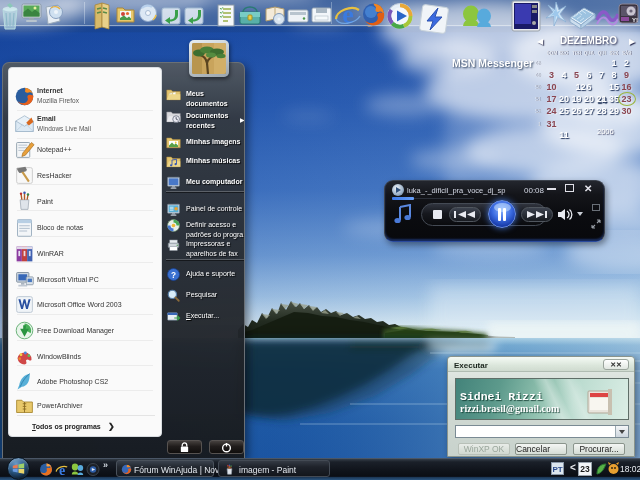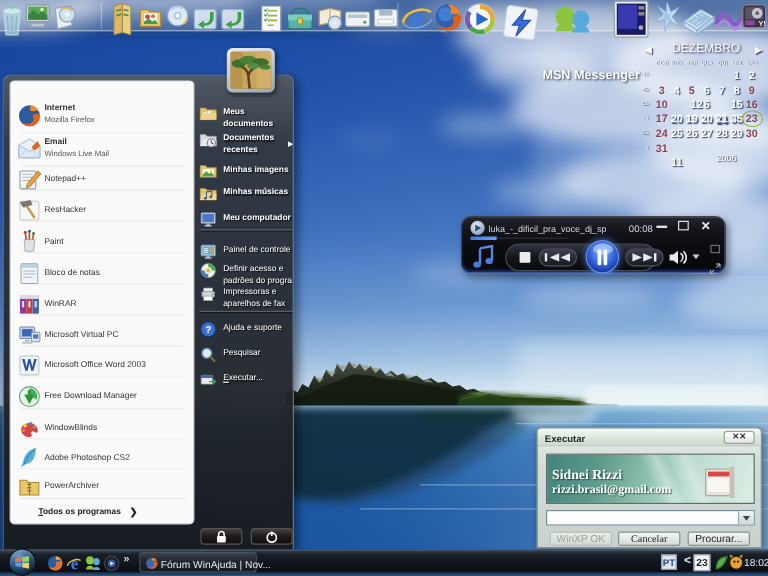--- a/index.html
+++ b/index.html
@@ -30,21 +30,21 @@
 #avatar .pic { width:100%; height:100%; border-radius:2px;
   background:linear-gradient(135deg,#caa25c 0%,#b8924e 40%,#8a7a3e 70%,#6a6a34 100%); position:relative; overflow:hidden; }
 .sbtn { position:absolute; width:35px; height:14px; border-radius:3px;
   background:linear-gradient(180deg,#45403e 0%,#211d1c 45%,#100e0d 100%); border:1px solid #565250;
   color:#fff; text-align:center; font-size:9px; line-height:13px; }
 
 #cal { position:absolute; left:530px; top:33px; width:110px; color:#fff; }
 .cd { position:absolute; width:13px; text-align:center; font-size:9px; font-weight:bold; color:#fff; text-shadow:1px 1px 1px rgba(20,40,80,0.9); }
 .cr { color:#8a4550; text-shadow:1px 1px 1px rgba(255,255,255,0.4); }
 
-#wmp { position:absolute; left:384px; top:180px; width:221px; height:48px;
+#wmp { position:absolute; left:384px; top:180px; width:221px; height:62px;
   background:linear-gradient(180deg,#23262e 0%,#14151a 22%,#0b0c10 55%,#08090c 100%);
   border-radius:9px; border:1px solid #3c424c; border-bottom-color:#2a4a9e; box-shadow:2px 3px 6px rgba(0,0,0,0.4), inset 0 -2px 2px rgba(46,90,200,0.45); }
 
 #run { position:absolute; left:447px; top:356px; width:188px; height:101px;
   background:linear-gradient(180deg,#eaf0ec 0%,#d4dcd6 30%,#c8d2cc 100%);
   border:1px solid #8a948c; border-radius:4px 4px 0 0; box-shadow:2px 2px 6px rgba(0,0,0,0.35);padding-left:44px; }
 
 #tbar { position:absolute; left:0; top:458px; width:640px; height:22px;
   background:linear-gradient(180deg,#3d4752 0%,#1a2029 18%,#10141b 55%,#0b0e14 82%,#1d3a5e 100%); }
 </style>
@@ -424,21 +424,21 @@
     <ellipse cx="19" cy="12" rx="5" ry="2.6" fill="#558c40"></ellipse>
     <ellipse cx="29" cy="13" rx="4.5" ry="2.2" fill="#4a8038"></ellipse>
   </svg>
 </div>
   </div>
 
 <div class="abs" style="left:452px; top:57px; font-size:10.5px; font-weight:bold; color:#fff; text-shadow:1px 1px 2px rgba(10,30,60,0.85);">MSN<span style="display:inline-block;width:3px;"></span>Messenger</div>
 
 <div id="cal">
   <div class="abs" style="left:7px; top:4px; font-size:8px; color:#fff; text-shadow:1px 1px 1px rgba(0,0,40,0.8);">◀</div>
-  <div class="abs" style="left:14px; top:2px; width:89px; text-align:center; font-size:10px; font-weight:normal; color:#fff; text-shadow:1px 1px 2px rgba(0,0,40,0.85); white-space:nowrap;">DEZEMBRO</div>
+  <div class="abs" style="left:14px; top:2px; width:89px; text-align:center; font-size:10px; font-weight:bold; color:#fff; text-shadow:1px 1px 2px rgba(0,0,40,0.85); white-space:nowrap;">DEZEMBRO</div>
   <div class="abs" style="left:99px; top:4px; font-size:8px; color:#fff; text-shadow:1px 1px 1px rgba(0,0,40,0.8);">▶</div>
   <div class="abs" style="left:13.5px; top:16.5px; width:16px; text-align:center; font-size:5px; font-weight:bold; color:#f0f4fa; text-shadow:0.5px 0.5px 0 rgba(0,0,40,0.7); white-space:nowrap; transform:scale(0.9); transform-origin:center;">DOM</div>
   <div class="abs" style="left:26px; top:16.5px; width:16px; text-align:center; font-size:5px; font-weight:bold; color:#f0f4fa; text-shadow:0.5px 0.5px 0 rgba(0,0,40,0.7); white-space:nowrap; transform:scale(0.9); transform-origin:center;">SEG</div>
   <div class="abs" style="left:38.5px; top:16.5px; width:16px; text-align:center; font-size:5px; font-weight:bold; color:#f0f4fa; text-shadow:0.5px 0.5px 0 rgba(0,0,40,0.7); white-space:nowrap; transform:scale(0.9); transform-origin:center;">TER</div>
   <div class="abs" style="left:51px; top:16.5px; width:16px; text-align:center; font-size:5px; font-weight:bold; color:#f0f4fa; text-shadow:0.5px 0.5px 0 rgba(0,0,40,0.7); white-space:nowrap; transform:scale(0.9); transform-origin:center;">QUA</div>
   <div class="abs" style="left:63.5px; top:16.5px; width:16px; text-align:center; font-size:5px; font-weight:bold; color:#f0f4fa; text-shadow:0.5px 0.5px 0 rgba(0,0,40,0.7); white-space:nowrap; transform:scale(0.9); transform-origin:center;">QUI</div>
   <div class="abs" style="left:76px; top:16.5px; width:16px; text-align:center; font-size:5px; font-weight:bold; color:#f0f4fa; text-shadow:0.5px 0.5px 0 rgba(0,0,40,0.7); white-space:nowrap; transform:scale(0.9); transform-origin:center;">SEX</div>
   <div class="abs" style="left:88.5px; top:16.5px; width:16px; text-align:center; font-size:5px; font-weight:bold; color:#f0f4fa; text-shadow:0.5px 0.5px 0 rgba(0,0,40,0.7); white-space:nowrap; transform:scale(0.9); transform-origin:center;">SÁB</div>
   <div class="abs" style="left:1px; top:26.5px; width:10px; text-align:right; font-size:6px; color:#e8eef6; text-shadow:0.5px 0.5px 0 rgba(0,0,40,0.6); transform:scale(0.85); transform-origin:right;">48</div>
   <div class="cd" style="left:77.5px; top:24.5px;">1</div>
@@ -526,37 +526,37 @@
     </svg>
 </div>
 
 <div id="run">
   <div class="abs" style="left:0; top:0; width:100%; height:15px; background:linear-gradient(180deg,#f5faf5,#dbe6db 60%,#cfdacf); border-radius:4px 4px 0 0; border-bottom:1px solid #b0bcb2;"></div>
   <div class="abs" style="left:6px; top:3.5px; font-size:8px; font-weight:bold; color:#1a241c;">Executar</div>
   <div class="abs" style="left:155px; top:2px; width:26px; height:11px; background:linear-gradient(180deg,#ffffff,#e0e6e0); border:1px solid #9aa49c; border-radius:3px; text-align:center; font-size:7px; font-weight:bold; color:#333; line-height:10px;">✕✕</div>
 
   <div class="abs" style="left:7px; top:21px; width:174px; height:42px; border:1px solid #5f6e68; background:linear-gradient(108deg,#43837a 0%,#5d9a8c 25%,#8fc0ae 48%,#bcdcd0 68%,#dceee6 100%); overflow:hidden;">
     <div class="abs" style="left:30px; top:-12px; width:150px; height:70px; background:linear-gradient(65deg, transparent 40%, rgba(255,255,255,0.35) 47%, transparent 52%, rgba(255,255,255,0.3) 60%, transparent 66%);"></div>
-    <div class="abs" style="left:4px; top:11px; font-family:Liberation Serif, serif; font-size:11.5px; font-weight:bold; color:#fff; text-shadow:1px 1px 1px rgba(0,40,30,0.7);">Sidnei Rizzi</div>
+    <div class="abs" style="left:4px; top:11px; font-family:Liberation Mono, monospace; font-size:11.5px; font-weight:bold; color:#fff; text-shadow:1px 1px 1px rgba(0,40,30,0.7);">Sidnei Rizzi</div>
     <div class="abs" style="left:4px; top:24px; font-family:'Liberation Serif',serif; font-size:10px; font-weight:bold; color:#fff; text-shadow:1px 1px 1px rgba(0,40,30,0.7);">rizzi.brasil@gmail.com</div>
     <svg class="abs" style="left:128px; top:6px;" width="32" height="32" viewBox="0 0 32 32">
       <rect x="4" y="6" width="22" height="22" rx="1" fill="#e8e4dc" stroke="#b0a898"></rect>
       <rect x="6" y="8" width="18" height="4" fill="#d44"></rect>
       <rect x="6" y="13" width="18" height="12" fill="#f8f6f0"></rect>
       <rect x="24" y="4" width="4" height="26" fill="#c8c0b0"></rect>
     </svg>
   </div>
 
   <div class="abs" style="left:7px; top:68px; width:174px; height:13px; background:#fff; border:1px solid #7a8a94;">
     <div class="abs" style="right:0; top:0; width:13px; height:11px; background:linear-gradient(180deg,#f4f6f8,#cdd6de); border-left:1px solid #9aa8b0;"></div>
     <div class="abs" style="right:3.5px; top:4px; width:0; height:0; border-left:3px solid transparent; border-right:3px solid transparent; border-top:4px solid #444;"></div>
   </div>
 
   <div class="abs" style="left:10px; top:86px; width:52px; height:12px; background:linear-gradient(180deg,#e8ece8,#d0d8d0); border:1px solid #b8c0b8; border-radius:2px; font-size:8.5px; color:#9aa69c; text-align:center; line-height:11px;">WinXP OK</div>
-  <div class="abs" style="left:67px; top:86px; width:52px; height:12px; background:linear-gradient(180deg,#f4f6f4,#d4dcd4); border:1px solid #8a948c; border-radius:2px; font-size:8.5px; color:#222; text-align:center; line-height:11px;font-family:Liberation Serif, serif;">Cancelar</div>
+  <div class="abs" style="left:67px; top:86px; width:52px; height:12px; background:linear-gradient(180deg,#f4f6f4,#d4dcd4); border:1px solid #8a948c; border-radius:2px; font-size:8.5px; color:#222; text-align:left; line-height:11px;">Cancelar</div>
   <div class="abs" style="left:125px; top:86px; width:52px; height:12px; background:linear-gradient(180deg,#f4f6f4,#d4dcd4); border:1px solid #8a948c; border-radius:2px; font-size:8.5px; color:#222; text-align:center; line-height:11px;">Procurar...</div>
 </div>
 
 <svg class="abs" style="left:0; top:0;" width="640" height="58" viewBox="0 0 640 58">
   <g>
 
     <g transform="translate(0,3)">
         <path d="M3,6 L17,6 L15,26 L5,26 Z" fill="rgba(190,225,230,0.6)" stroke="#b8dce0" stroke-width="1"></path>
         <ellipse cx="10" cy="6" rx="7" ry="2.4" fill="rgba(215,240,242,0.75)"></ellipse>
         <path d="M6,10 L7,23 M10,10 L10,23 M14,10 L13,23" stroke="rgba(130,180,195,0.85)"></path>
@@ -752,20 +752,30 @@
   </svg>
   <div class="abs" style="left:103px; top:2px; font-size:9px; font-weight:bold; color:#cfd6de;">»</div>
 
   <div class="abs" style="left:116px; top:2px; width:98px; height:17px; border-radius:3px; background:linear-gradient(180deg,#3a424e 0%,#232830 40%,#161a20 100%); border:1px solid #4a525c;">
     <svg class="abs" style="left:4px; top:3px;" width="11" height="11" viewBox="0 0 14 14">
         <circle cx="7" cy="7" r="6" fill="#3868b8"></circle>
         <path d="M7,1 a6,6 0 0 1 5.8,4.6 c-0.6,-1.8 -1.8,-2 -3,-1.5 -1.5,0.6 -3,-0.4 -2.4,-1.6 0.45,-0.9 -0.2,-1.5 -0.4,-1.5z" fill="#f68b1f"></path>
         <path d="M12.9,5.8 c0.3,3 -1.2,5.7 -4.2,6.6 -2.4,0.75 -5.1,-0.3 -6.3,-2.4 1.8,1.5 4.2,1.7 5.7,0.6 1.2,-0.9 1.4,-2 1,-3 -0.45,-1 0.2,-2 1.4,-2 1,0 2,0.45 2.4,0.2z" fill="#e8601a"></path>
       </svg>
     <div class="abs" style="left:17px; top:4px; font-size:8.5px; color:#e4e8ee; white-space:nowrap;">Fórum WinAjuda | Nov...</div>
+  </div>
+  <div class="abs" style="left:218px; top:2px; width:112px; height:17px; border-radius:3px; background:linear-gradient(180deg,#343a44 0%,#1e222a 40%,#13161c 100%); border:1px solid #434a54;">
+    <svg class="abs" style="left:5px; top:3px;" width="11" height="11" viewBox="0 0 14 14">
+        <path d="M4,6 L10,6 L9.4,13 L4.6,13Z" fill="#dfe4ea" stroke="#98a2ae" stroke-width="0.8"></path>
+        <path d="M5.5,6 L5,2 M7,6 L7,1.5 M8.5,6 L9,2.5" stroke="#b05a2a" stroke-width="1.2"></path>
+        <circle cx="5" cy="2" r="1" fill="#c03030"></circle>
+        <circle cx="7" cy="1.5" r="1" fill="#3858b8"></circle>
+        <circle cx="9" cy="2.5" r="1" fill="#38884a"></circle>
+      </svg>
+    <div class="abs" style="left:20px; top:4px; font-size:8.5px; color:#e4e8ee; white-space:nowrap;">imagem - Paint</div>
   </div>
 
   <div class="abs" style="left:551px; top:4px; width:13px; height:13px; background:#dce6ee; border:1px solid #8a98a8; font-size:8px; font-weight:bold; color:#2a4a8a; text-align:center; line-height:13px;">PT</div>
   <div class="abs" style="left:570px; top:4px; font-size:10px; font-weight:bold; color:#e8eaee;">&lt;</div>
   <div class="abs" style="left:578px; top:4px; width:14px; height:14px; background:#f4f6f8; border:1px solid #98a2ac; font-size:8.5px; font-weight:bold; color:#1a1a1a; text-align:center; line-height:13px;">23</div>
   <svg class="abs" style="left:595px; top:4px;" width="13" height="14" viewBox="0 0 13 14">
       <path d="M2,12 C2,6 5,2 11,2 C9,7 7,11 2,12Z" fill="#58b048" stroke="#2a7a30"></path>
     </svg>
   <svg class="abs" style="left:607px; top:3px;" width="13" height="15" viewBox="0 0 13 15">
       <circle cx="6.5" cy="8" r="5" fill="#e8a030"></circle>

